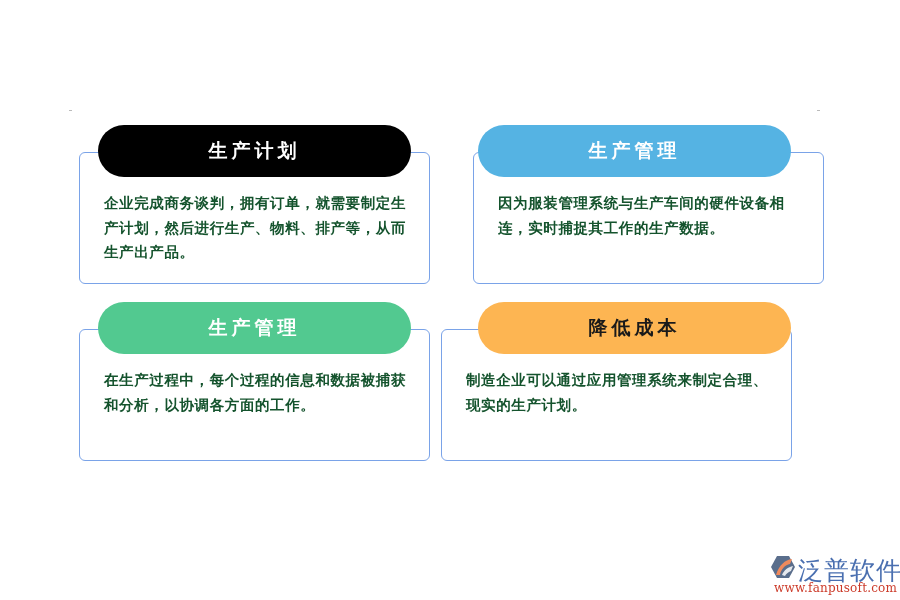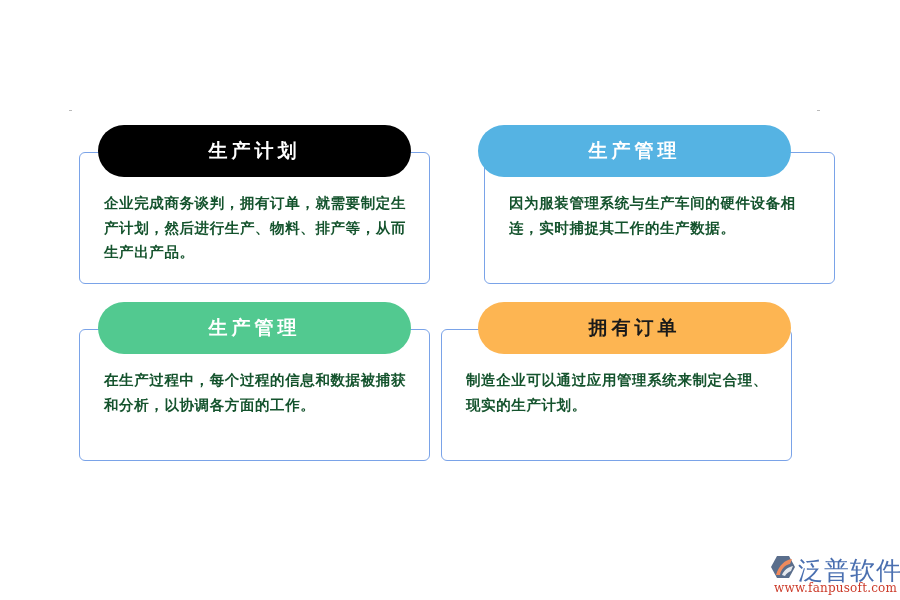--- a/index.html
+++ b/index.html
@@ -93,34 +93,34 @@
 <body>
 
 <div class="tick" style="left:69px; top:110px;"></div>
 <div class="tick" style="left:817px; top:110px;"></div>
 
 <div class="card" style="left:79px; top:152px;">
   <div class="card-body">企业完成商务谈判，拥有订单，就需要制定生产计划，然后进行生产、物料、排产等，从而生产出产品。</div>
 </div>
 <div class="pill" style="left:98px; top:125px; background:#000000;">生产计划</div>
 
-<div class="card" style="left:484px; top:152px;">
+<div class="card" style="left:473px; top:152px;">
   <div class="card-body">因为服装管理系统与生产车间的硬件设备相连，实时捕捉其工作的生产数据。</div>
 </div>
 <div class="pill" style="left:478px; top:125px; background:#55b3e3;">生产管理</div>
 
 <div class="card" style="left:79px; top:329px;">
   <div class="card-body">在生产过程中，每个过程的信息和数据被捕获和分析，以协调各方面的工作。</div>
 </div>
 <div class="pill" style="left:98px; top:302px; background:#52c990;">生产管理</div>
 
 <div class="card" style="left:441px; top:329px;">
   <div class="card-body">制造企业可以通过应用管理系统来制定合理、现实的生产计划。</div>
 </div>
-<div class="pill dark-text" style="left:478px; top:302px; background:#fdb552;">拥有订单</div>
+<div class="pill dark-text" style="left:478px; top:302px; background:#fdb552;">降低成本</div>
 
 <div class="logo">
   <svg class="logo-mark" viewBox="0 0 26 24">
     <polygon points="7,1 19,1 25,12 19,23 7,23 1,12" fill="#5a6e8c"></polygon>
     <path d="M6,20 C9,10 15,5 22,4 L20,9 C15,10 11,14 10,20 Z" fill="#f08a5c"></path>
     <path d="M12,20 C14,15 18,12 23,11 L21,16 C18,17 16,19 15,21 Z" fill="#ffffff" opacity="0.85"></path>
   </svg>
   <div class="logo-name">泛普软件</div>
   <div class="logo-url">www.fanpusoft.com</div>
 </div>

